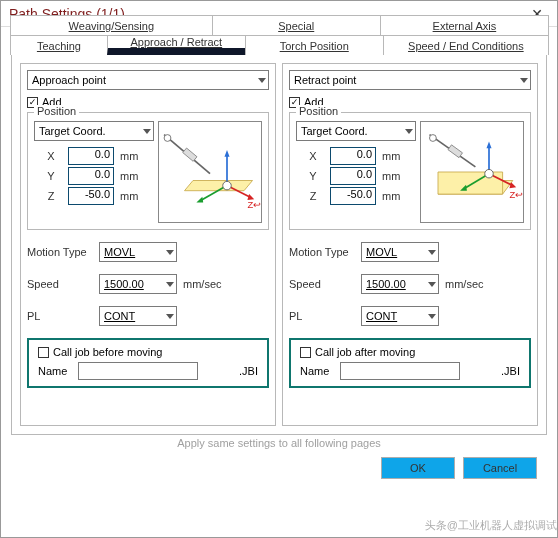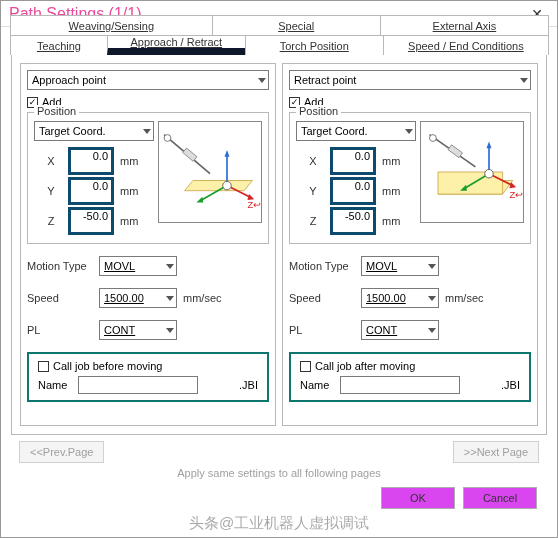--- a/index.html
+++ b/index.html
@@ -1,19 +1,19 @@
 <!DOCTYPE html>
 <html><head>
 <meta charset="utf-8">
 <style>
   * { box-sizing: border-box; font-family: "Segoe UI", Tahoma, sans-serif; font-size: 11px; }
   body { margin: 0; background: #fff; }
   .window { width: 558px; height: 538px; border: 1px solid #999; background: #fff; position: relative; }
   .titlebar { height: 26px; display: flex; align-items: center; justify-content: space-between; padding: 0 0 0 8px; border-bottom: 1px solid #ddd; }
-  .titlebar span { font-size: 16px; color: #ec4899; }
+  .titlebar span { font-size: 14px; color: #7f1d1d; }
   .close { width: 40px; height: 26px; display: flex; align-items: center; justify-content: center; color: #333; font-size: 14px; }
   .client { padding: 8px 10px 4px 10px; }
   .tab-row { display: flex; position: absolute; top: -20px; left: -1px; right: -1px; }
   .tab-row.row1 { top: -40px; }
   .tab { border: 1px solid #b8b8b8; border-bottom: none; background: #fff; height: 20px; display: flex; align-items: center; justify-content: center; color: #333; flex: 1; margin-right: -1px; text-decoration: underline; }
   .tab.active { background: #fff; border-bottom: 7px solid #0f172a; }
   .tabstack { position: relative; margin-top: 20px; }
   .content { border: 1px solid #b8b8b8; border-top: none; padding: 8px; display: flex; gap: 6px; min-height: 380px; }
   .panel { flex: 1; border: 1px solid #b8b8b8; padding: 6px 6px; }
   .dropdown { border: 1px solid #7a7a7a; height: 20px; display: flex; align-items: center; padding: 0 2px 0 4px; background: #fff; }
@@ -22,34 +22,34 @@
   .chk { width: 11px; height: 11px; border: 1px solid #333; display: inline-flex; align-items: center; justify-content: center; margin-right: 4px; background: #fff; }
   .chk.checked::after { content: "✓"; font-size: 9px; line-height: 9px; color: #000; }
   .row { display: flex; align-items: center; margin: 2px 0; }
   .fieldset { border: 1px solid #b8b8b8; margin: 4px 0 6px 0; padding: 8px 6px 6px 6px; position: relative; }
   .legend { position: absolute; top: -8px; left: 6px; background: #fff; padding: 0 3px; color: #333; }
   .pos-area { display: flex; gap: 4px; }
   .pos-left { flex: 0 0 120px; }
   .dd-sm { width: 100%; margin-bottom: 6px; }
   .coord-row { display: flex; align-items: center; margin: 2px 0; }
   .coord-row label { width: 34px; text-align: center; color: #333; }
-  .numf { border: 3px solid #0c4a6e; height: 28px; width: 46px; padding: 0 3px; text-align: right; }
+  .numf { border: 1px solid #0c4a6e; height: 18px; width: 46px; padding: 0 3px; text-align: right; }
   .unit { margin-left: 6px; color: #333; }
   .diagram { flex: 1; border: 1px solid #888; height: 102px; position: relative; background: #fff; overflow: hidden; }
   .param-row { display: flex; align-items: center; margin: 12px 0; }
   .param-row .plbl { width: 72px; color: #333; }
   .dd-param { width: 78px; text-decoration: underline; }
   .calljob { border: 2px solid #0f766e; margin-top: 6px; padding: 4px 9px; }
   .textf { border: 1px solid #7a7a7a; height: 18px; width: 120px; background: #fff; }
   .bottom { display: flex; justify-content: space-between; padding: 6px 8px 2px 8px; }
-  .btn { border: 1px solid #adadad; background: #d946ef; height: 22px; display: flex; align-items: center; justify-content: center; padding: 0 10px; color: #333; }
+  .btn { border: 1px solid #adadad; background: #0ea5e9; height: 22px; display: flex; align-items: center; justify-content: center; padding: 0 10px; color: #333; }
   .btn.disabled { color: #a0a0a0; border-color: #d0d0d0; background: #f4f4f4; }
   .apply-note { text-align: center; color: #a0a0a0; padding: 2px 0 6px 0; }
   .dlg-btns { display: flex; gap: 8px; justify-content: flex-end; padding: 2px 10px 4px 0; }
-  .watermark { position: absolute; bottom: 4px; left: 0; right: 0; text-align: center; color: rgba(0,0,0,0.35); font-size: 15px; pointer-events: none; }
+  .watermark { position: absolute; bottom: 4px; left: 0; right: 0; text-align: right; color: rgba(0,0,0,0.35); font-size: 11px; pointer-events: none; }
 </style>
 </head>
 <body>
 
 <div class="window">
   <div class="titlebar">
     <span>Path Settings  (1/1)</span>
     <div class="close">✕</div>
   </div>
 
@@ -237,24 +237,20 @@
             <div class="row" style="margin-top:4px">
               <span style="width:40px">Name</span>
               <div class="textf"></div>
               <span style="margin-left:auto">.JBI</span>
             </div>
           </div>
         </div>
 
       </div>
 
-      <div class="bottom">
-        <div class="btn disabled">&lt;&lt;Prev.Page</div>
-        <div class="btn disabled">&gt;&gt;Next Page</div>
-      </div>
       <div class="apply-note">Apply same settings to all following pages</div>
     </div>
 
     <div class="dlg-btns">
       <div class="btn" style="min-width:74px">OK</div>
       <div class="btn" style="min-width:74px">Cancel</div>
     </div>
   </div>
 
   <div class="watermark">头条@工业机器人虚拟调试</div>

